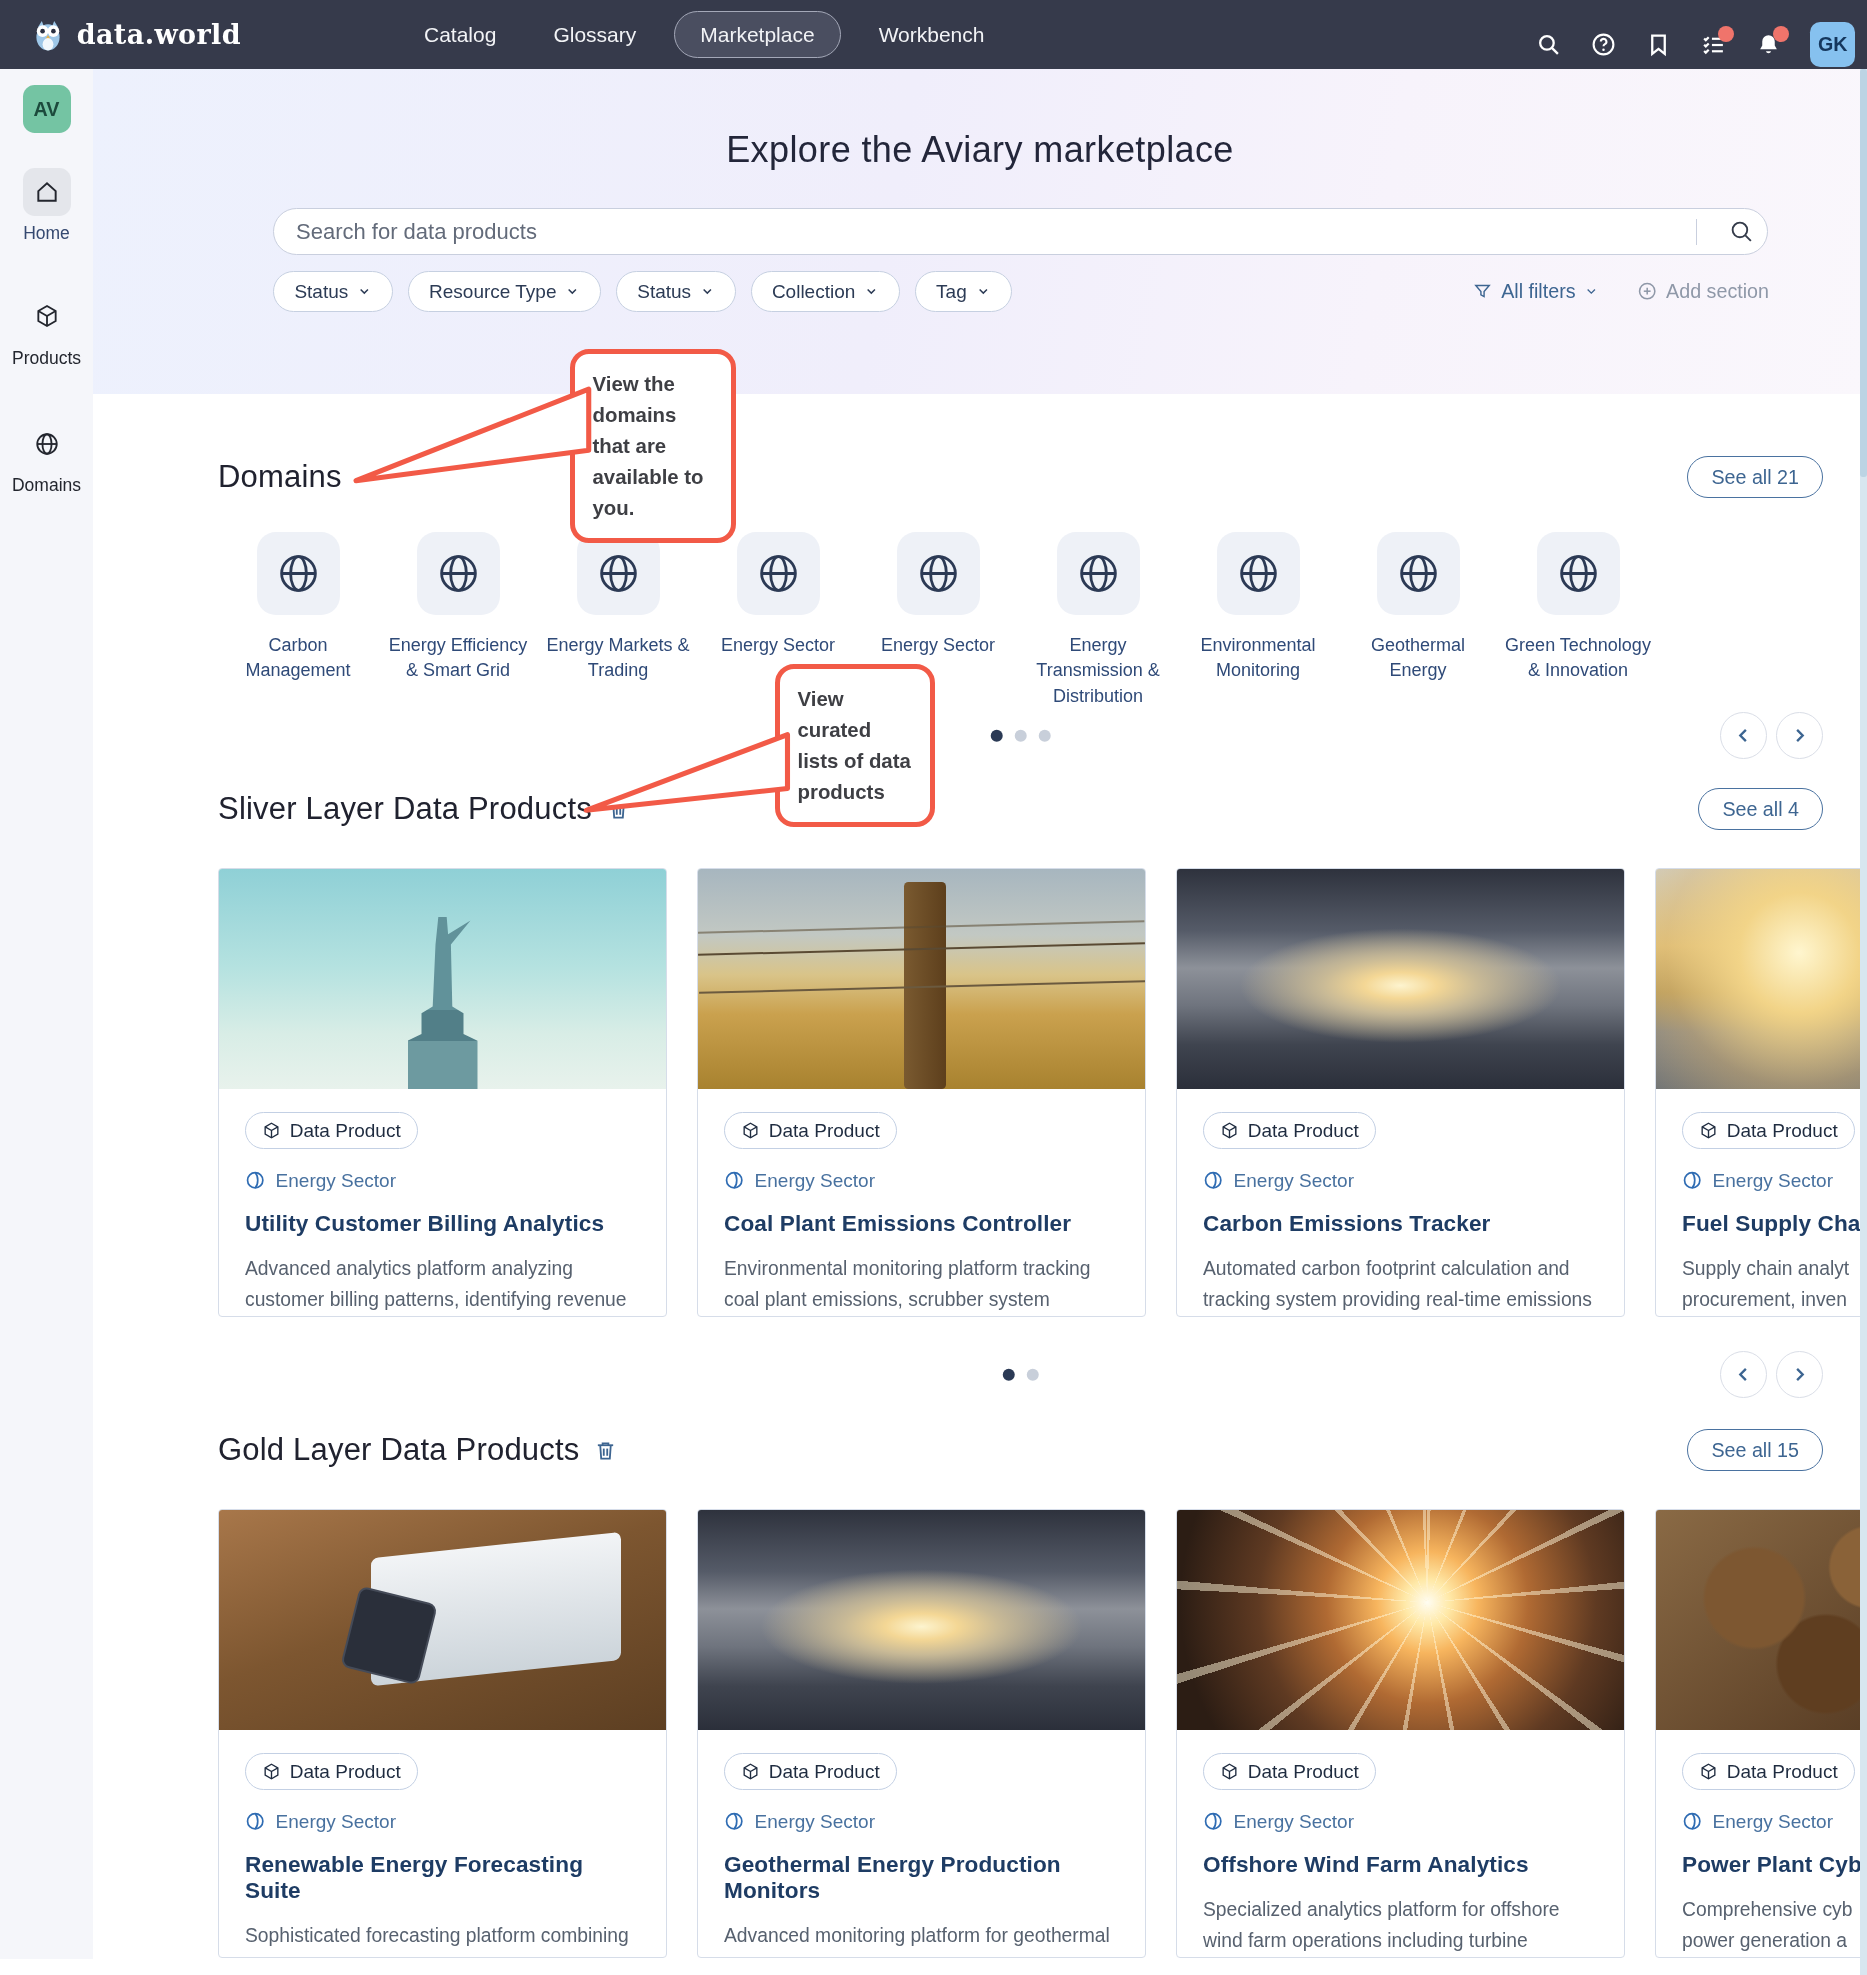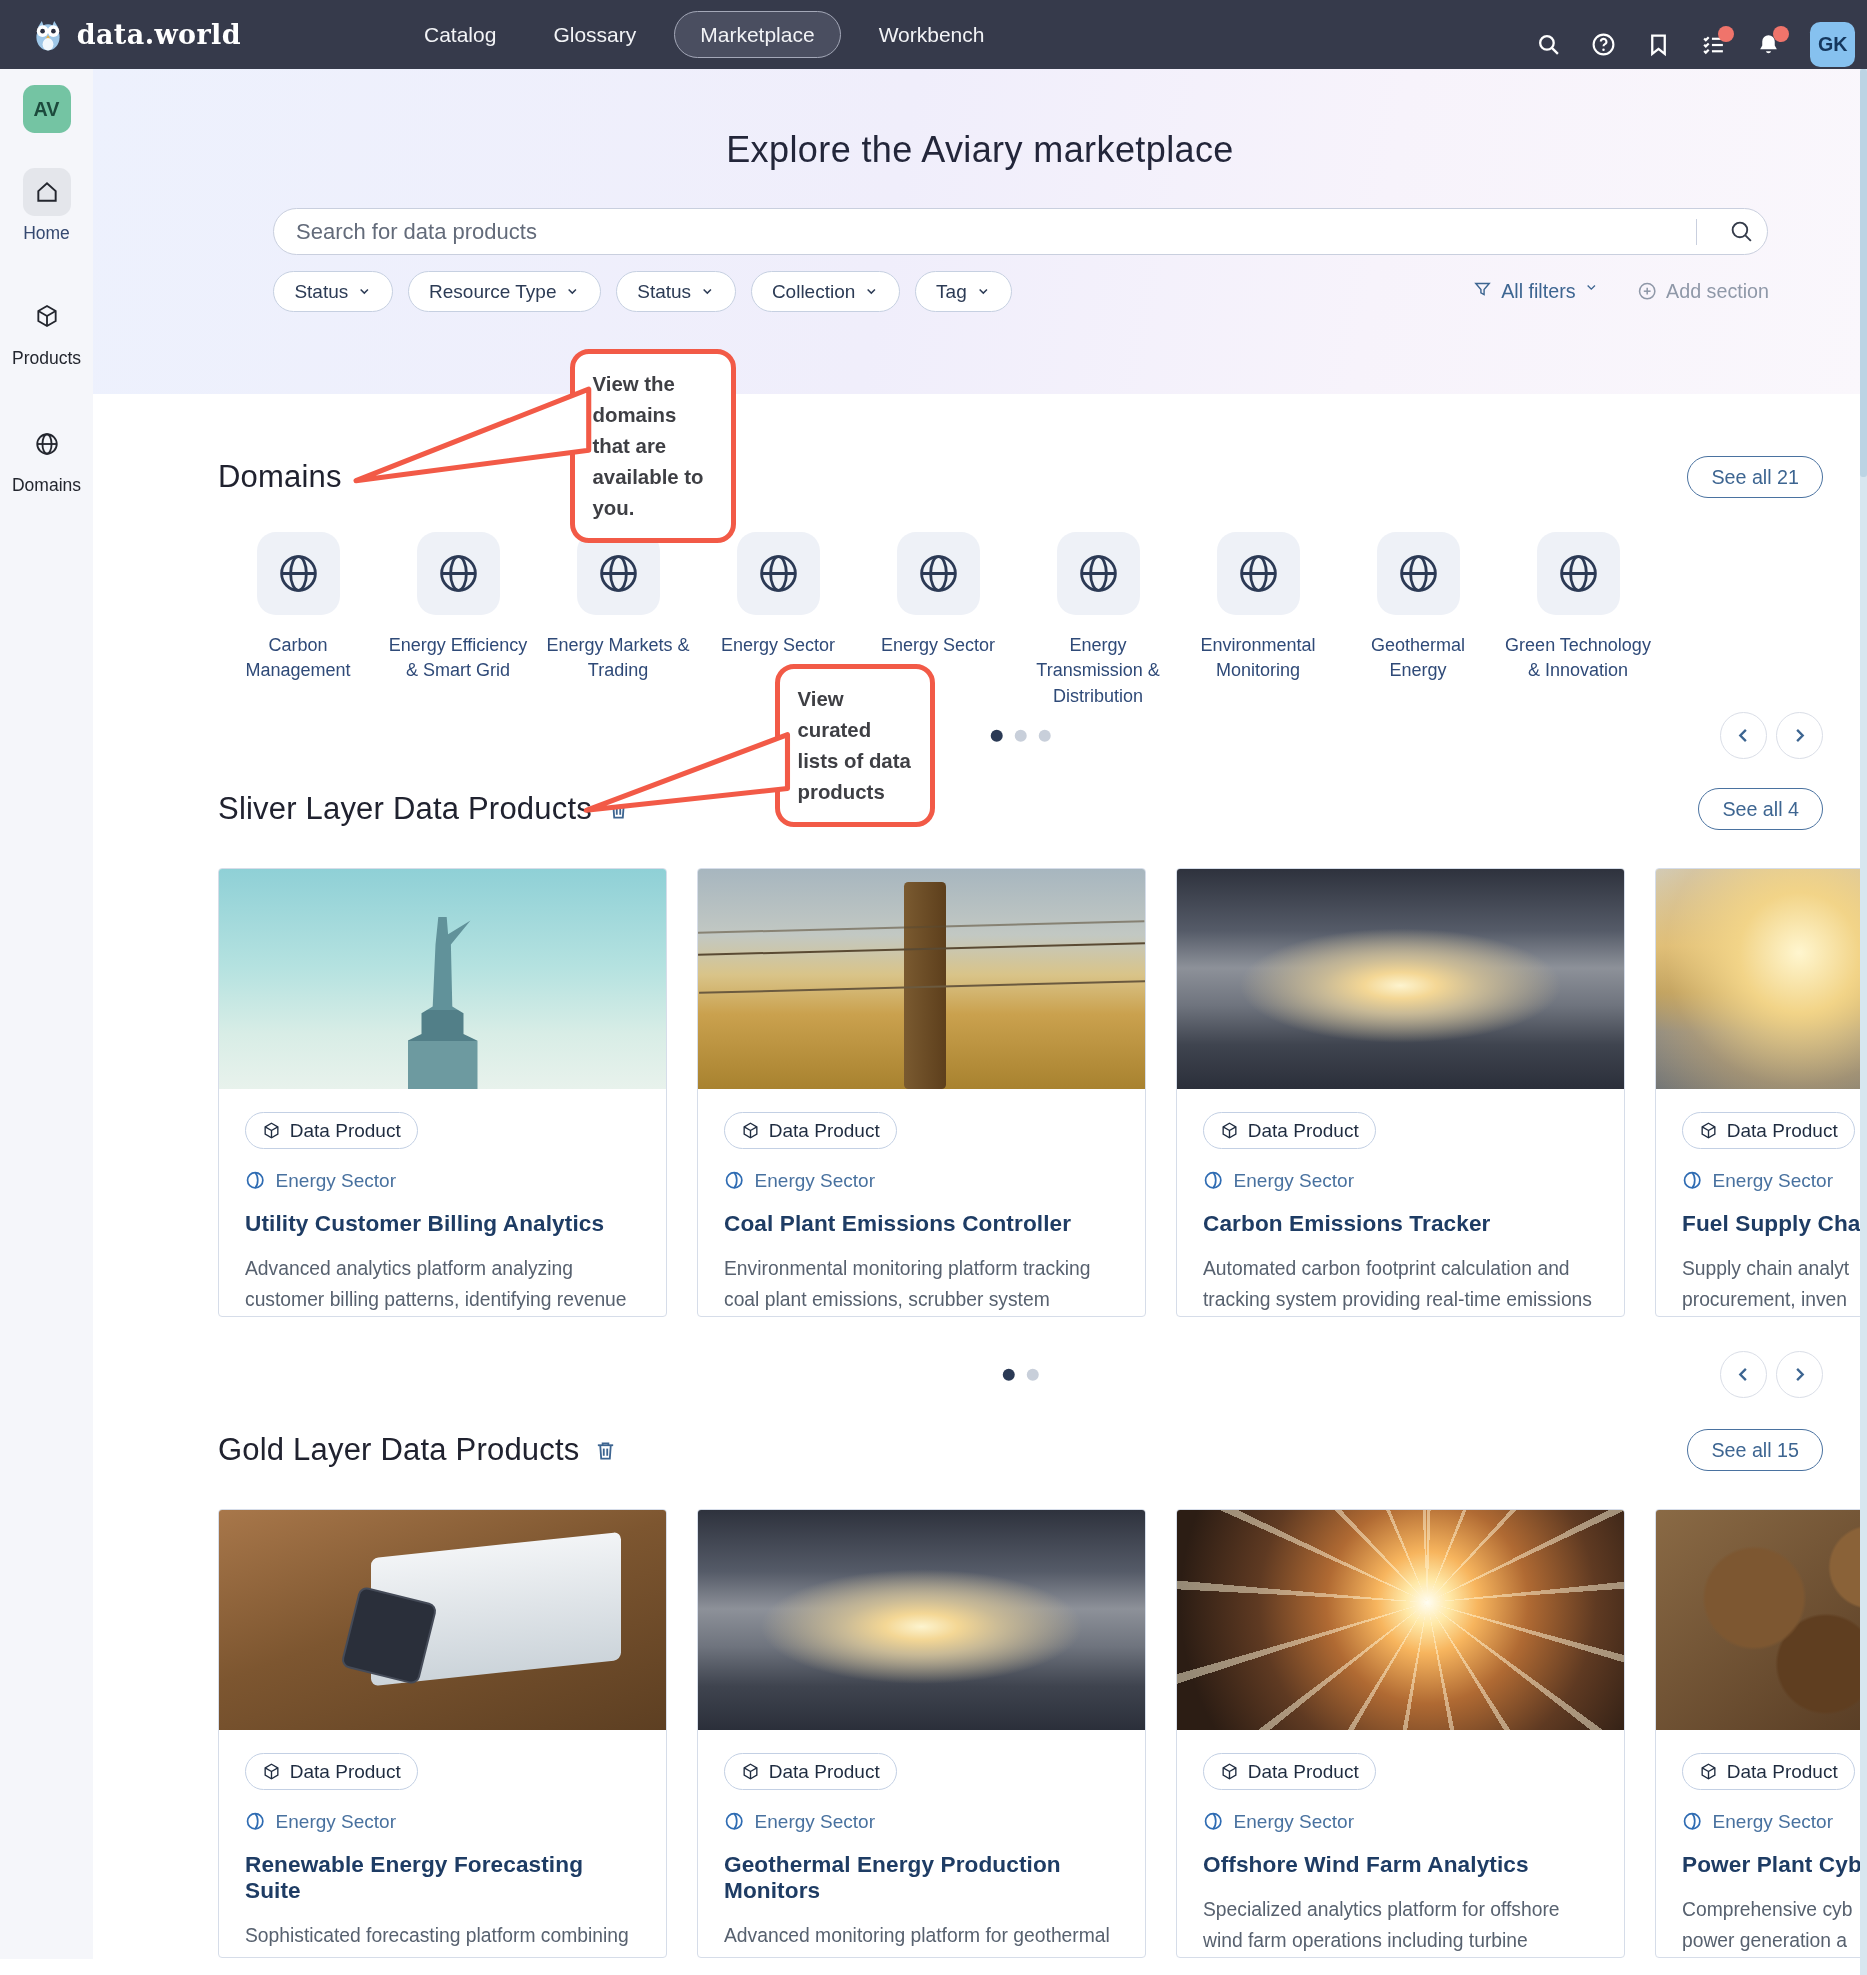--- a/index.html
+++ b/index.html
@@ -39,21 +39,21 @@
   .searchbar { position:absolute; left:180px; top:139px; width:1495px; height:47px; background:#fff; border:1.5px solid #c9cfde; border-radius:25px; display:flex; align-items:center; }
   .searchbar input { flex:1; border:none; outline:none; background:transparent; font-size:22px; color:#3a4150; padding:0 0 0 22px; font-family:"Liberation Sans",sans-serif; }
   .searchbar input::placeholder { color:#636b7a; }
   .search-divider { width:1.5px; height:26px; background:#c9cfde; margin-right:19px; }
   .search-btn { width:51px; height:44px; display:flex; align-items:center; justify-content:center; color:#343b4a; cursor:pointer; }
   .search-btn svg { width:25px; height:25px; }
   .filters-row { position:absolute; left:180px; top:202px; right:98px; display:flex; align-items:center; }
   .filter-pill { display:flex; align-items:center; gap:8.8px; background:#fff; border:1.5px solid #c6d0e1; border-radius:22px; height:41px; padding:0 20.4px; margin-right:14.6px; font-size:19px; color:#2c3b55; cursor:pointer; white-space:nowrap; }
   .filter-pill svg { width:14.6px; height:14.6px; color:#2c3b55; }
   .filters-spacer { flex:1; }
-  .all-filters { display:flex; gap:8.8px; color:#3d6591; font-size:19.7px; cursor:pointer; margin-right:38px; white-space:nowrap; }
+  .all-filters { display:flex; align-items:center; gap:8.8px; color:#3d6591; font-size:19.7px; cursor:pointer; margin-right:38px; white-space:nowrap; }
   .all-filters svg { width:19px; height:19px; }
   .add-section { display:flex; align-items:center; gap:8.8px; color:#8f98a8; font-size:19.7px; cursor:pointer; white-space:nowrap; }
   .add-section svg { width:20.4px; height:20.4px; }
 
   
   .content { position:absolute; top:394px; left:93px; right:0; bottom:0; background:#fff; z-index:2; padding-left:125px; }
   .section-head { display:flex; align-items:center; justify-content:space-between; margin-right:44px; }
   .section-head.first { padding-top:62px; }
   .section-title-wrap { display:flex; align-items:center; gap:14.6px; }
   .section-title { font-size:31px; font-weight:500; color:#20222f; letter-spacing:0.2px; }

